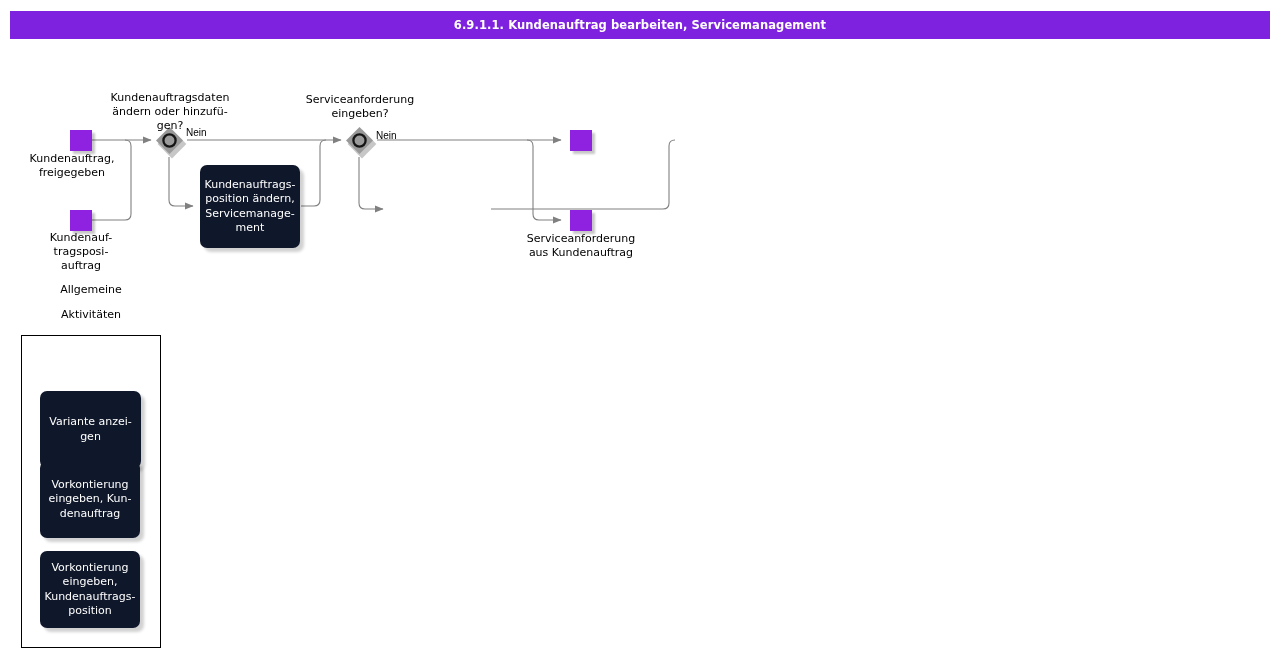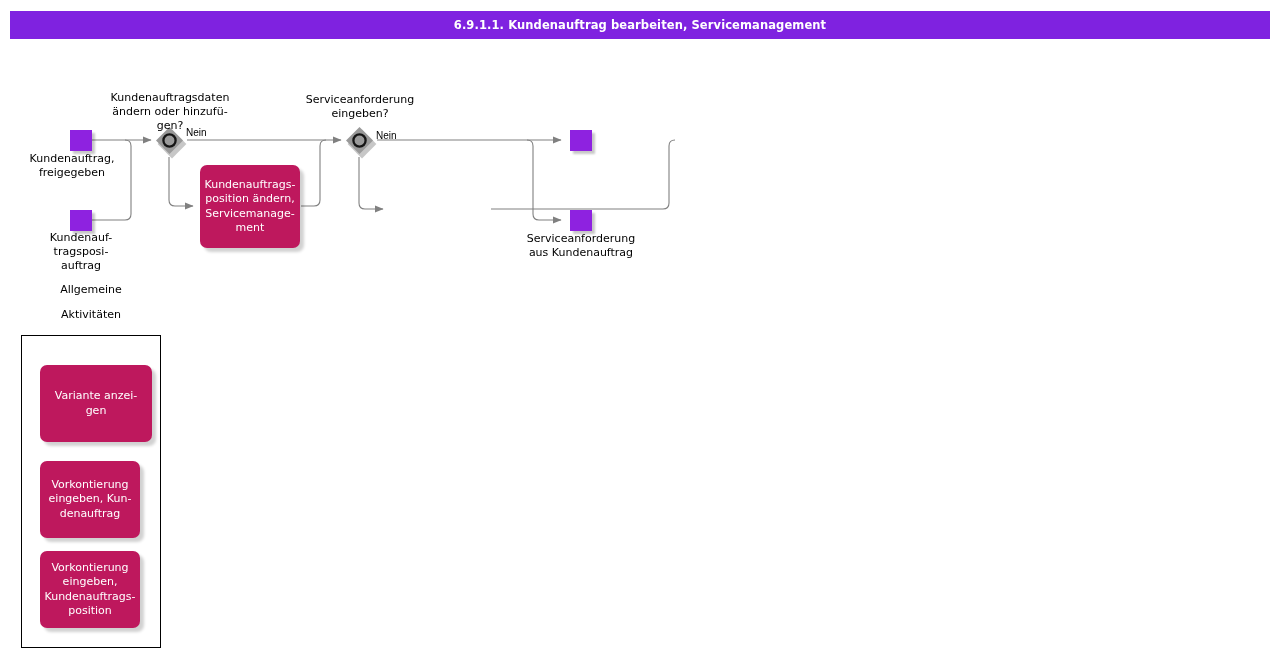--- a/index.html
+++ b/index.html
@@ -33,21 +33,21 @@
     background:#8E22E0;
     box-shadow:3px 3px 2px rgba(0,0,0,.22);
   }
 
   
   .gateway{position:absolute;width:30px;height:30px;}
 
   
   .func{
     position:absolute;
-    background:#be185d;
+    background:#0f172a;
     border-radius:7px;
     box-shadow:4px 4px 3px rgba(0,0,0,.18);
     display:flex;align-items:center;justify-content:center;
     box-sizing:border-box;
     padding:2px 4px;
   }
   .func .func-label{
     color:#ffffff;font-size:11px;line-height:14.5px;text-align:center;
     white-space:pre-line;
     font-family:"DejaVu Sans","Liberation Sans",sans-serif;
@@ -168,21 +168,21 @@
   </div>
 
 
   <div class="caption-clip" style="left:21px;top:284px;width:140px;height:37px;">
     <div class="group-caption" style="left:0;top:-7px;">Allgemeine
 Aktivitäten</div>
   </div>
 
   <div class="groupbox" style="left:21px;top:335px;width:140px;height:313px;"></div>
 
-  <div class="func" style="left:40px;top:365px;width:112px;height:77px;">
+  <div class="func" style="left:40px;top:391px;width:101px;height:77px;">
     <span class="func-label">Variante anzei-
 gen</span>
   </div>
 
   <div class="func" style="left:40px;top:461px;width:100px;height:77px;">
     <span class="func-label">Vorkontierung
 eingeben, Kun-
 denauftrag</span>
   </div>
 

